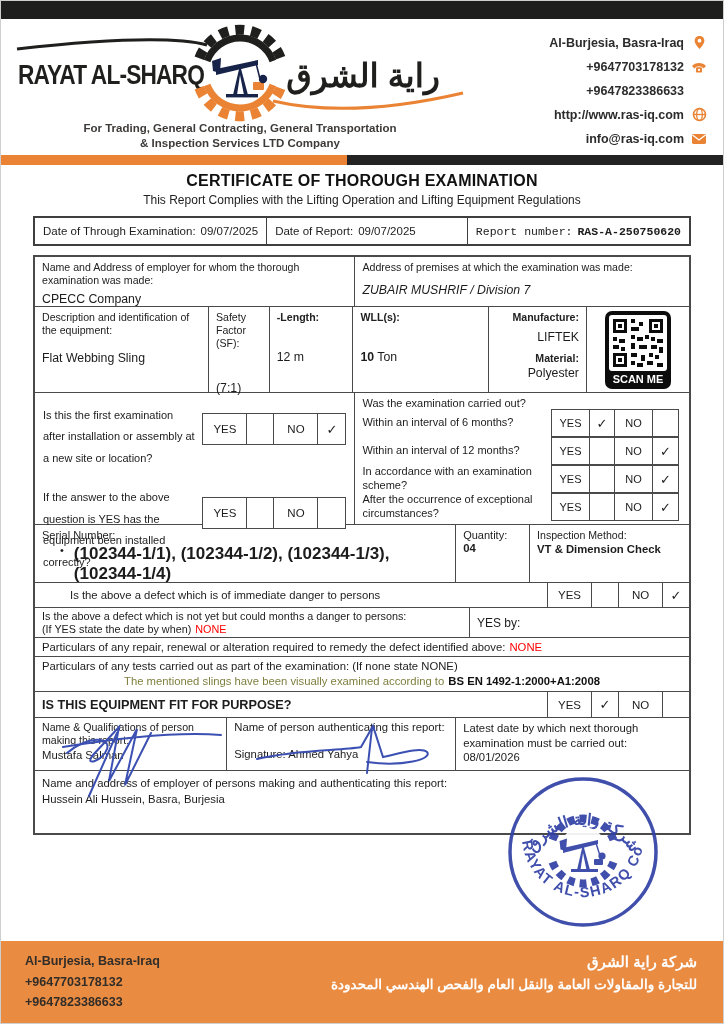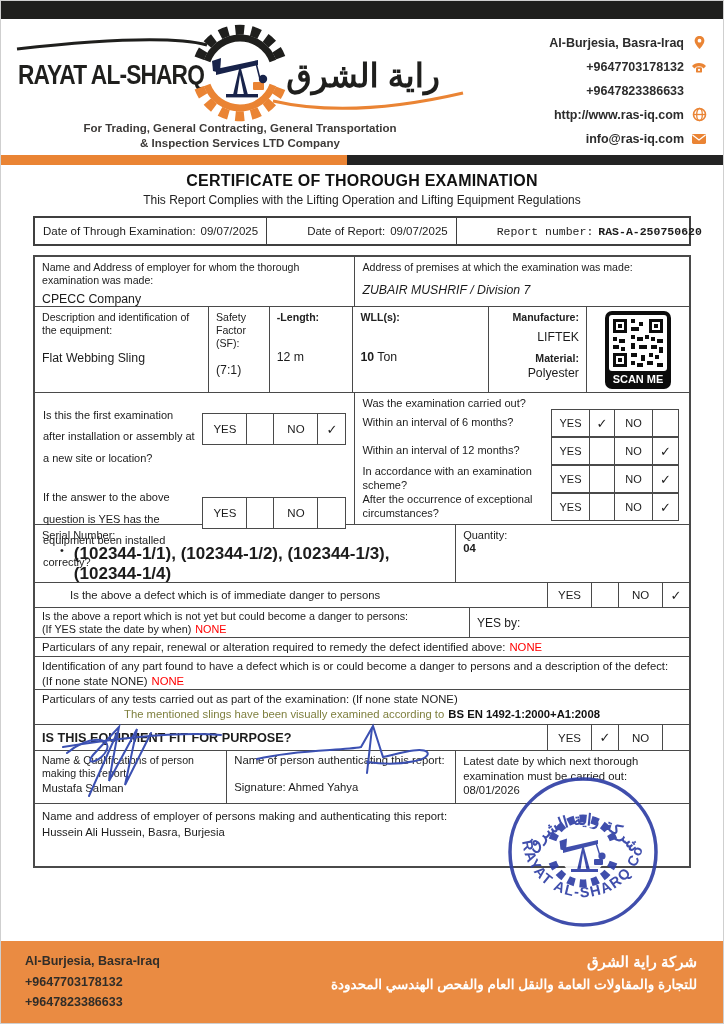--- a/index.html
+++ b/index.html
@@ -18,21 +18,21 @@
   .contact .ic{width:16px;height:16px;display:flex;align-items:center;justify-content:center;}
   
   .divider{height:10px;display:flex;}
   .divider .d-o{width:346px;background:#EA8434;}
   .divider .d-b{flex:1;background:#232323;}
   
   .title-block{text-align:center;padding:7px 0 5px;}
   .t-main{font-size:16px;font-weight:bold;letter-spacing:.2px;color:#111;}
   .t-sub{font-size:12px;margin-top:3px;color:#222;}
   
-  .dates{margin:4px 32px 0;display:flex;border:2px solid #3f3f3f;height:26px;font-size:11.5px;gap:32px;}
+  .dates{margin:4px 32px 0;display:flex;border:2px solid #3f3f3f;height:26px;font-size:11.5px;}
   .dates .dc{display:flex;align-items:center;padding:0 8px;border-right:1px solid #3f3f3f;gap:5px;white-space:nowrap;}
   .dates .dc:last-child{border-right:none;}
   .dc1{width:33%;} .dc2{width:28.5%;} .dc3{flex:1;font-family:Liberation Mono, monospace;}
   .bold{font-weight:bold;}
   
   .mt{margin:9px 32px 0;border:2px solid #4a4a4a;font-size:11px;}
   .row{display:flex;border-bottom:1px solid #4a4a4a;box-sizing:border-box;}
   .row:last-child{border-bottom:none;}
   .cell{padding:4px 7px;border-right:1px solid #4a4a4a;box-sizing:border-box;}
   .cell:last-child{border-right:none;}
@@ -192,21 +192,21 @@
       </div>
     </div>
 
     <div class="row" style="height:86px;">
       <div class="cell" style="width:26.6%;">
         <div class="lbl">Description and identification of the equipment:</div>
         <div class="val" style="margin-top:14px;">Flat Webbing Sling</div>
       </div>
       <div class="cell" style="width:9.3%;">
         <div class="lbl">Safety Factor (SF):</div>
-        <div class="val" style="margin-top:12px;">(7:1)</div>
+        <div class="val" style="margin-top:30px;">(7:1)</div>
       </div>
       <div class="cell" style="width:12.8%;">
         <div class="lbl bold">-Length:</div>
         <div class="val" style="margin-top:26px;">12 m</div>
       </div>
       <div class="cell" style="width:20.7%;">
         <div class="lbl bold">WLL(s):</div>
         <div class="val" style="margin-top:26px;">
           <span class="bold">10</span><span> Ton</span>
         </div>
@@ -328,56 +328,52 @@
         <div style="font-size:11px;">Serial Number:</div>
         <div style="margin-top:3px;padding-left:18px;display:flex;gap:10px;">
           <span>•</span>
           <span class="bold" style="font-size:17px;">(102344-1/1), (102344-1/2), (102344-1/3), (102344-1/4)</span>
         </div>
       </div>
       <div class="cell" style="width:11.3%;">
         <div style="font-size:11px;">Quantity:</div>
         <div class="bold" style="font-size:11.3px;margin-top:1px;">04</div>
       </div>
+      <div class="cell" style="flex:1;">
+        <div class="lbl">Inspection Method:</div>
+        <div class="bold" style="font-size:11.3px;margin-top:1px;">VT &amp; Dimension Check</div>
+      </div>
     </div>
 
     <div class="row" style="height:25px;align-items:center;padding-left:28px;">
       <div style="flex:1;padding-left:7px;font-size:11.3px;">Is the above a defect which is of immediate danger to persons</div>
       <div class="yn inline">
         <span class="yn-l">YES</span>
         <span class="yn-c"></span>
         <span class="yn-l">NO</span>
         <span class="yn-c">✓</span>
       </div>
     </div>
 
     <div class="row" style="height:30px;">
       <div class="cell" style="width:66.5%;padding-top:2px;">
-        <div style="font-size:10.8px;line-height:1.25;">Is the above a report which is not yet but could become a danger to persons:</div>
+        <div style="font-size:10.8px;line-height:1.25;">Is the above a defect which is not yet but could months a danger to persons:</div>
         <div style="font-size:10.8px;line-height:1.25;">
           <span>(If YES state the date by when)</span><span class="red">NONE</span>
         </div>
       </div>
       <div class="cell" style="flex:1;display:flex;align-items:center;font-size:12px;">YES by:</div>
     </div>
 
     <div class="row" style="height:19px;align-items:center;">
       <div style="padding-left:7px;font-size:11.3px;">
         <span>Particulars of any repair, renewal or alteration required to remedy the defect identified above:</span><span class="red">NONE</span>
       </div>
     </div>
 
-    <div class="row" style="height:33px;">
-      <div style="padding:2px 7px;font-size:11.3px;line-height:1.3;">
-        <div>Identification of any part found to have a defect which is or could become a danger to persons and a description of the defect:</div>
-        <div>
-          <span>(If none state NONE)</span><span class="red">NONE</span>
-        </div>
-      </div>
-    </div>
 
     <div class="row" style="height:35px;">
       <div style="padding:2px 7px;font-size:11.3px;line-height:1.35;width:100%;">
         <div>Particulars of any tests carried out as part of the examination: (If none state NONE)</div>
         <div style="text-align:center;">
           <span class="olive">The mentioned slings have been visually examined according to</span><span class="mlb">BS EN 1492-1:2000+A1:2008</span>
         </div>
       </div>
     </div>
 

